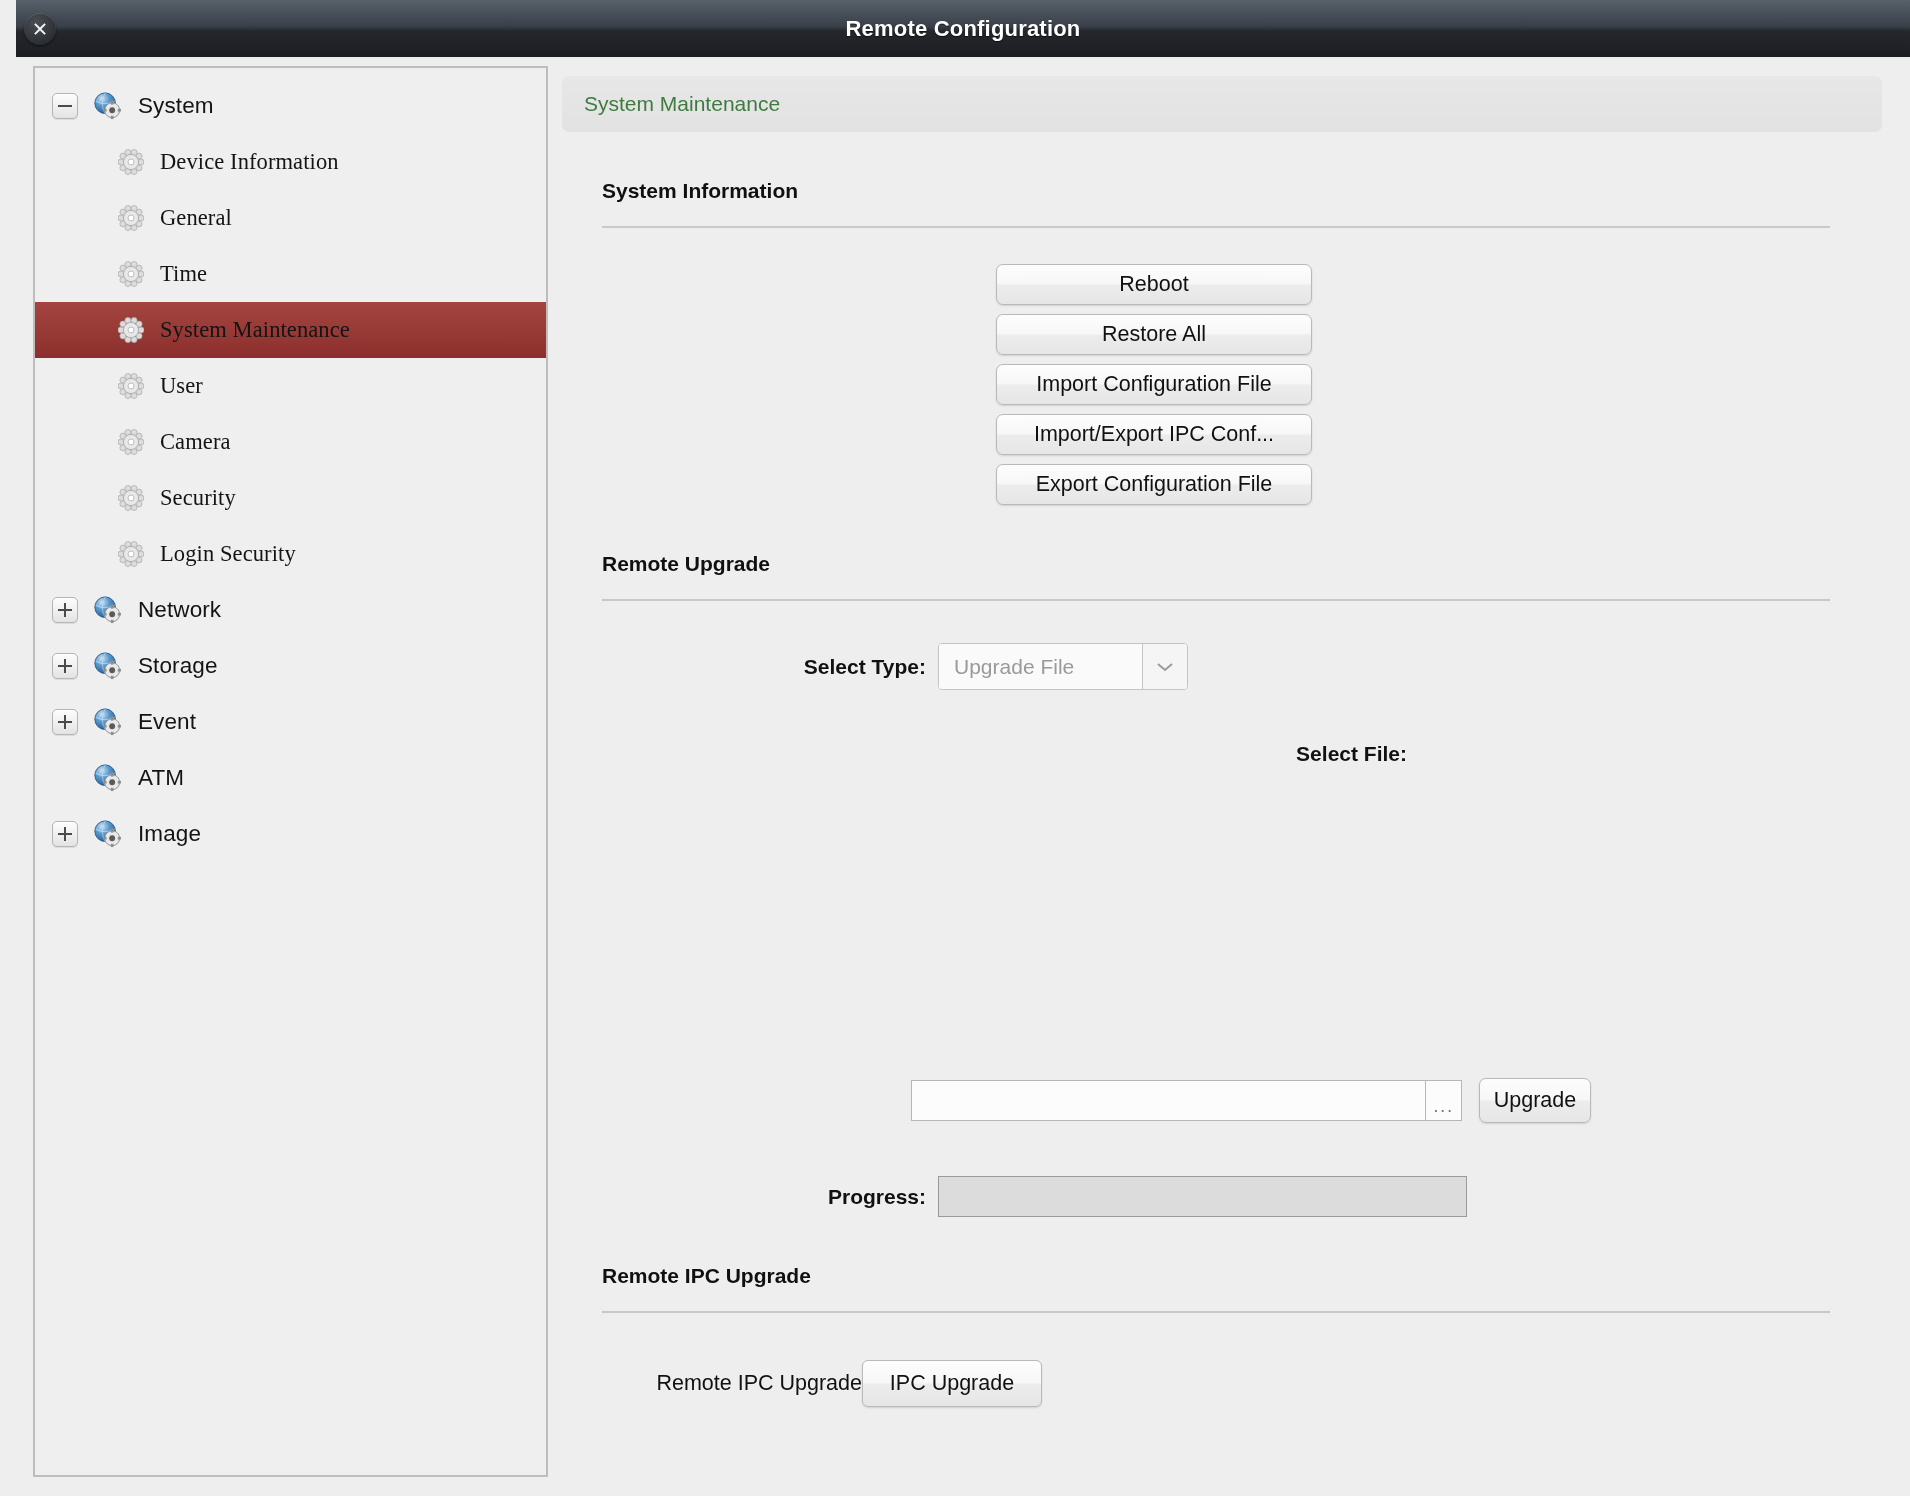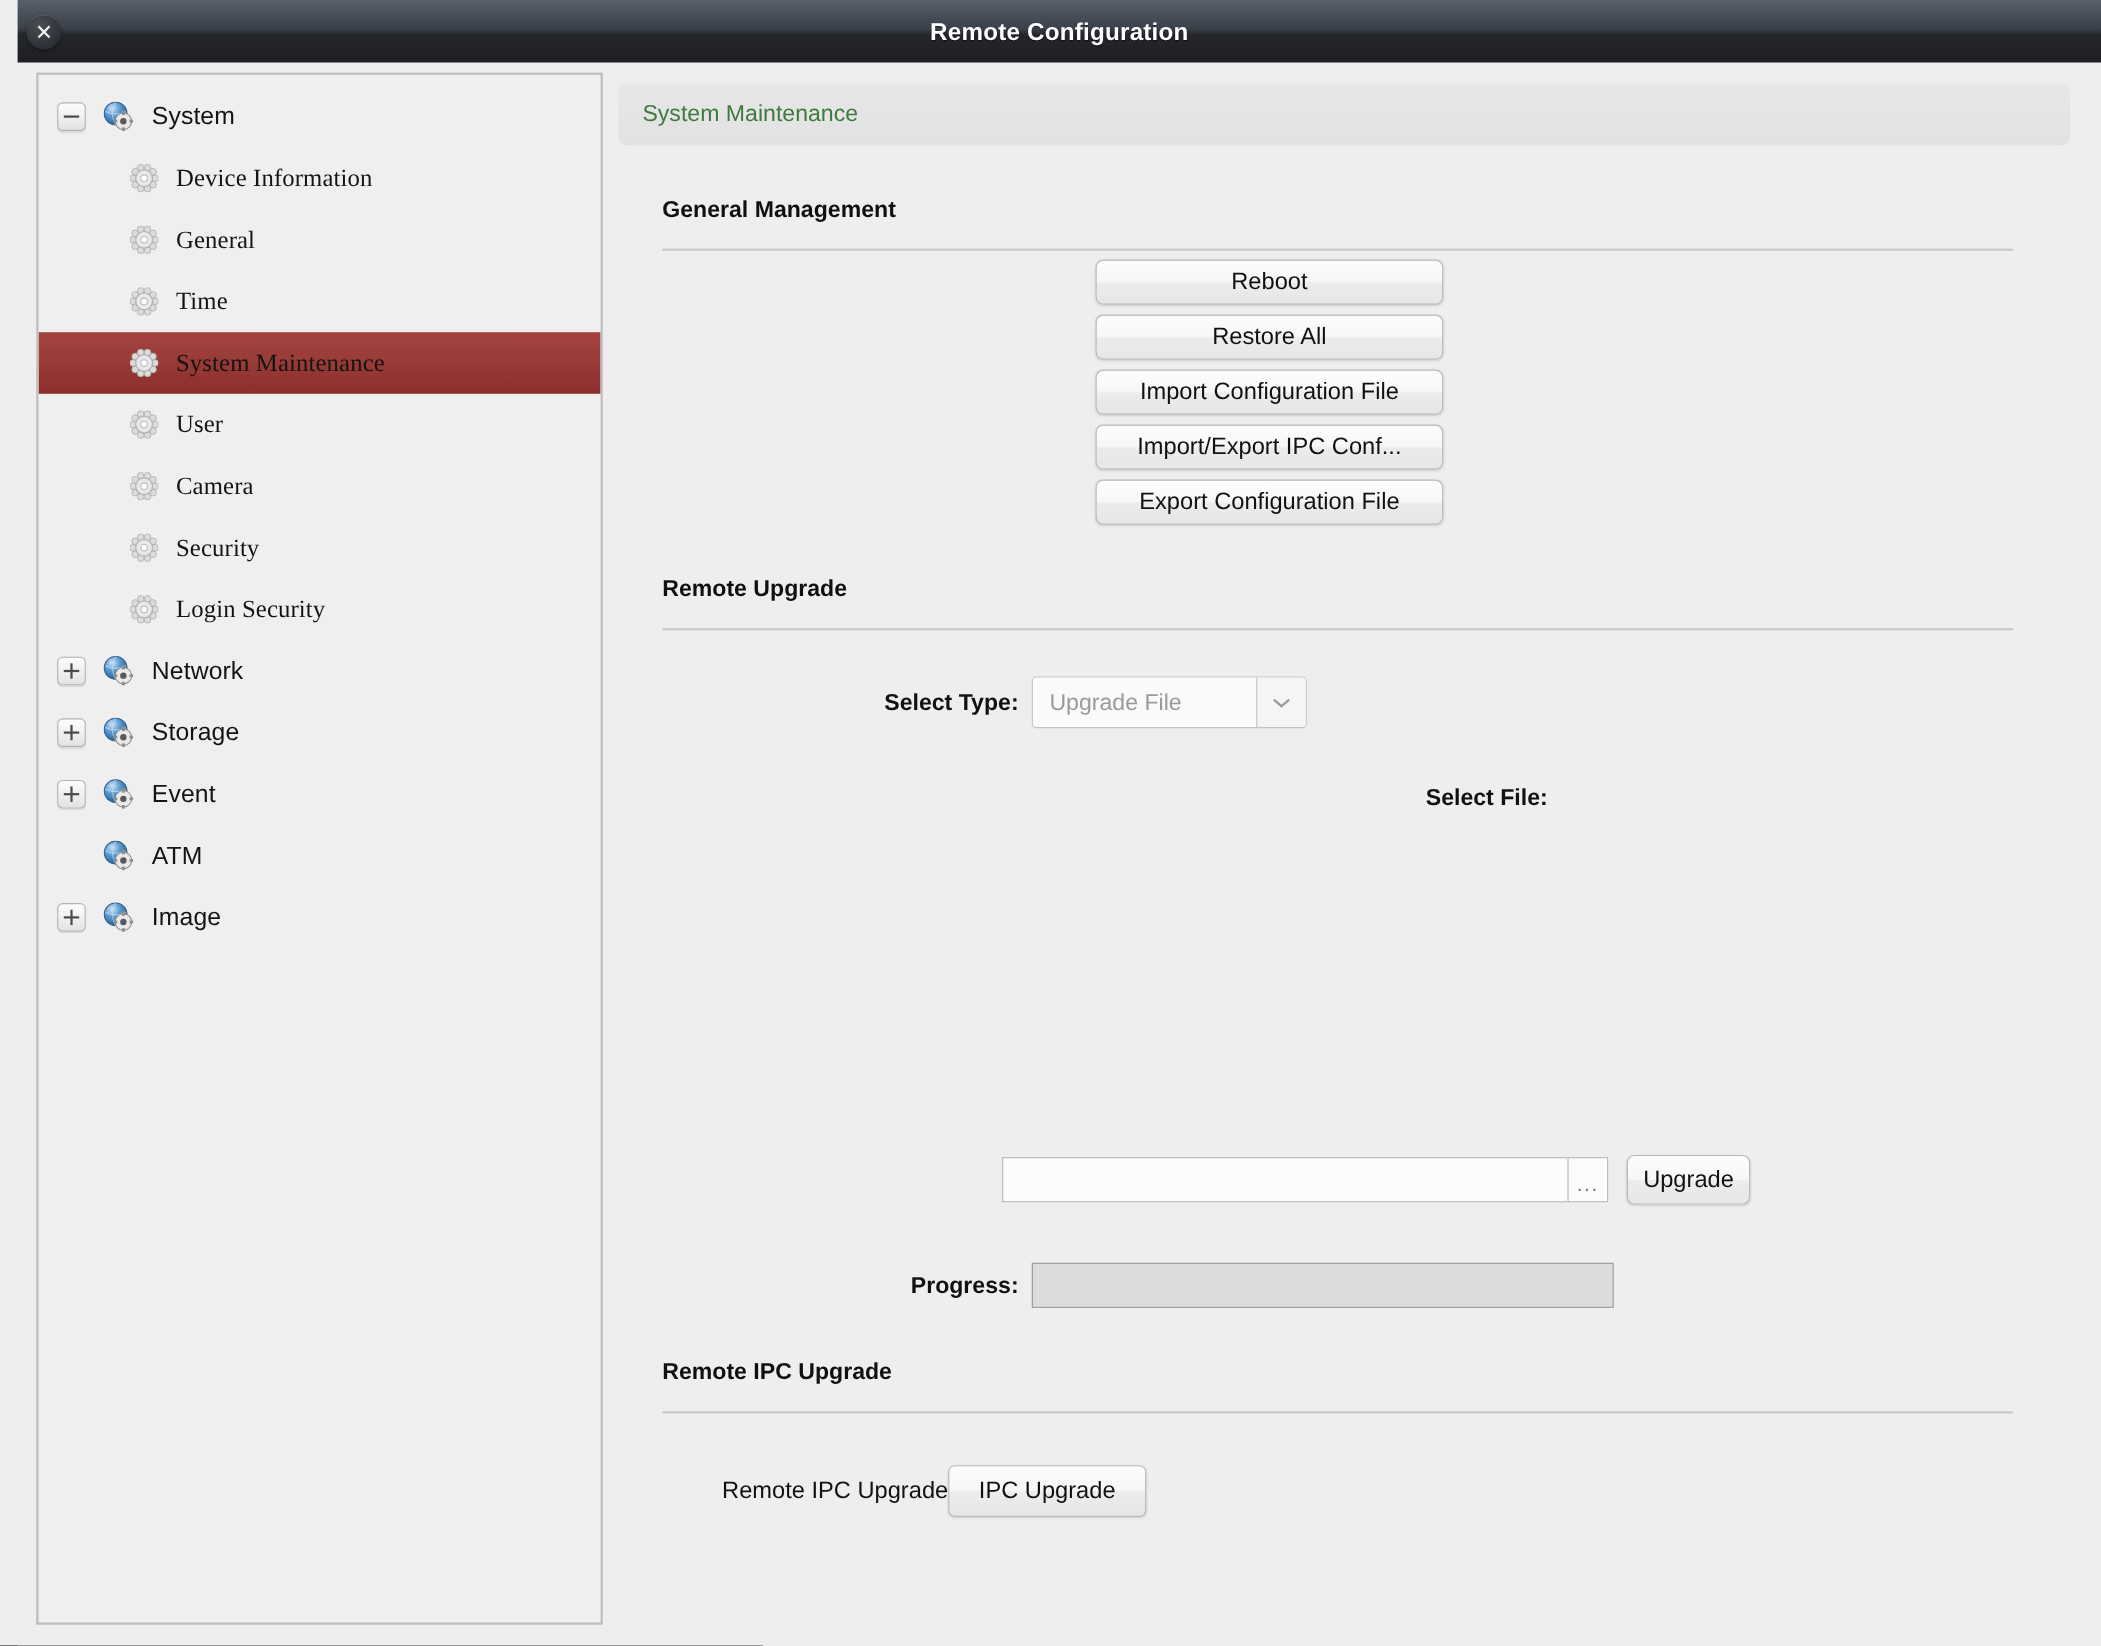--- a/index.html
+++ b/index.html
@@ -153,21 +153,21 @@
     background: linear-gradient(to bottom, #fdfdfd 0%, #f7f7f7 48%, #ececec 52%, #e6e6e6 100%);
     box-shadow: 0 1px 2px rgba(0,0,0,.13);
     font-family: "Liberation Sans", sans-serif;
     font-size: 21.5px;
     color: #111111;
     cursor: pointer;
     text-align: center;
     padding: 0;
   }
   .stack {
-    margin-top: 8px;
+    margin-top: 36px;
     padding-left: 440px;
   }
   .stack .btn {
     width: 316px;
     height: 41px;
     line-height: 39px;
     margin-bottom: 9px;
   }
 
   
@@ -591,21 +591,21 @@
           </div>
         </div>
     </div>
 
     <div class="content">
 
       <div class="page-header">
         <span class="page-header-text">System Maintenance</span>
       </div>
 
-      <div class="section-title">General Management</div>
+      <div class="section-title">System Information</div>
       <div class="divider"></div>
 
       <div class="stack" id="btn-stack">
           <button class="btn">Reboot</button>
           <button class="btn">Restore All</button>
           <button class="btn">Import Configuration File</button>
           <button class="btn">Import/Export IPC Conf...</button>
           <button class="btn">Export Configuration File</button>
         </div>
 

